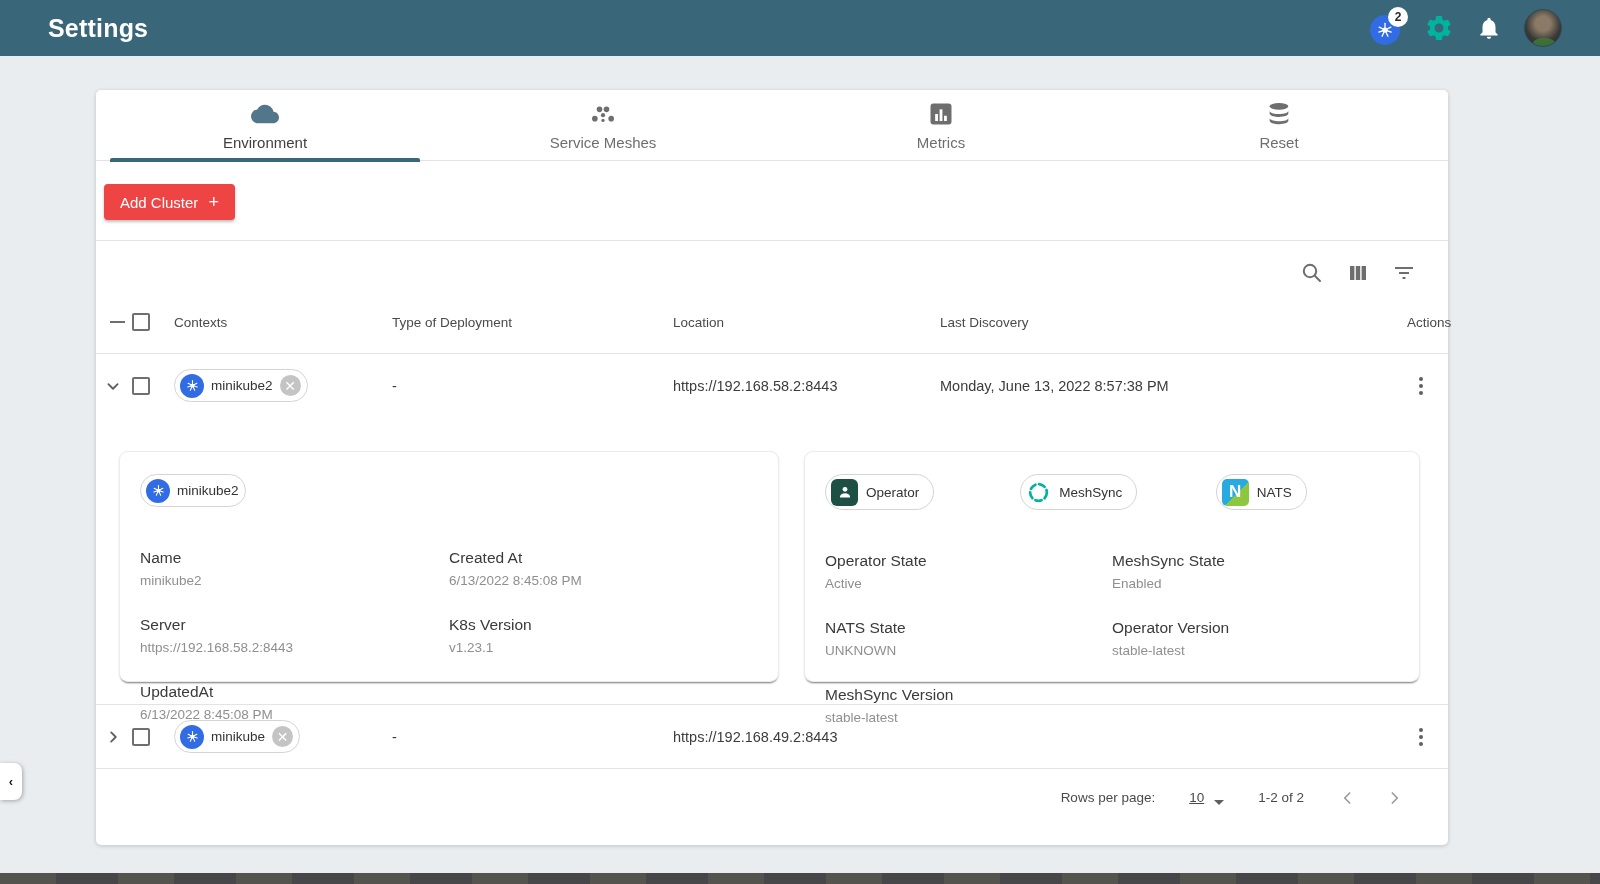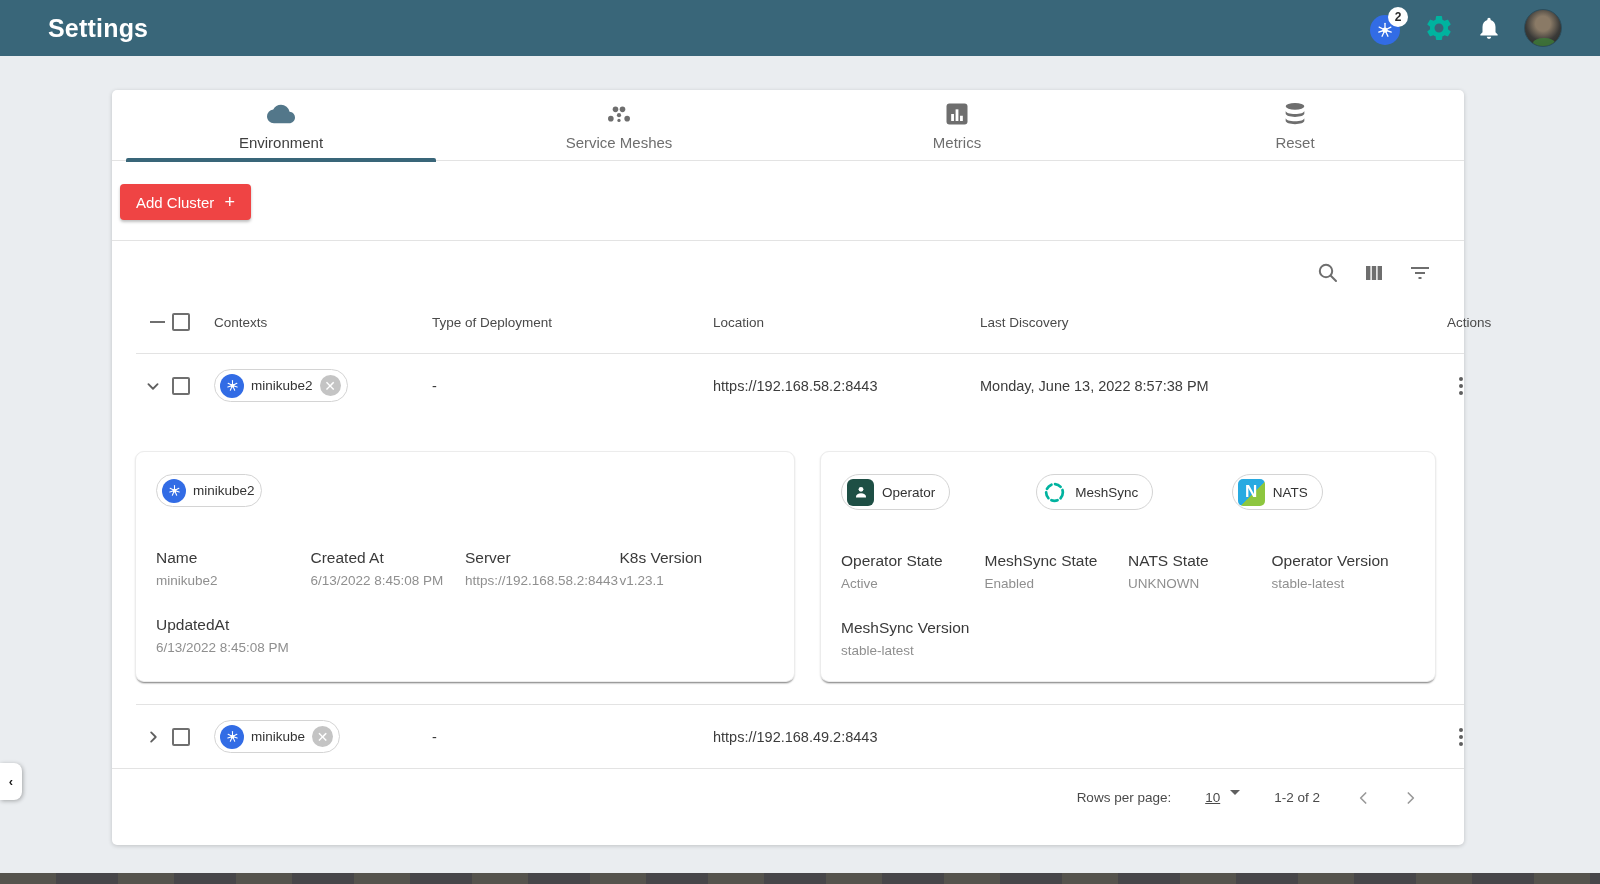--- a/index.html
+++ b/index.html
@@ -27,21 +27,21 @@
   .avatar {
     width:38px; height:38px; border-radius:50%;
     background: radial-gradient(circle at 50% 38%, #8a7a66 0 26%, #3a3a38 60%, #23261f 100%);
     border:1px solid #2c4d5c; overflow:hidden; position:relative; cursor:pointer;
   }
   .avatar::after{ content:""; position:absolute; bottom:-2px; left:8px; width:22px; height:10px; border-radius:50%; background:#3f7d3a; opacity:.8;}
   .iconbtn { cursor:pointer; display:flex; align-items:center; justify-content:center; }
 
   
   .card {
-    position:absolute; left:112px; top:90px; width:1352px; height:755px;
+    position:absolute; left:96px; top:90px; width:1352px; height:755px;
     background:#ffffff; border-radius:5px;
     box-shadow:0 1px 4px rgba(0,0,0,.18);
   }
   
   .tabs { display:flex; height:71px; border-bottom:1px solid #e3e3e3; }
   .tab {
     flex:1; display:flex; flex-direction:column; align-items:center; justify-content:center;
     gap:6px; cursor:pointer; position:relative; color:#666;
   }
   .tab .tab-label { font-size:15px; color:#6e6e6e; }
@@ -59,21 +59,21 @@
     box-shadow:0 2px 3px rgba(0,0,0,.25);
   }
   .add-plus { font-size:18px; font-weight:400; line-height:1; }
   
   .table-toolbar { display:flex; justify-content:flex-end; gap:18px; padding:18px 30px 4px 0; }
   .table-toolbar .iconbtn { width:28px; height:28px; }
   
   .trow {
     display:grid;
     grid-template-columns:30px 42px 218px 281px 267px 355px 1fr;
-    align-items:center; padding-left:6px;margin-left:24px;
+    align-items:center; padding-left:6px;
   }
   .thead { height:62px; font-size:13.5px; color:#4a4a4a; }
   .thead .colname { font-size:13.5px; }
   .databody .trow { min-height:64px; border-top:1px solid #e3e3e3; font-size:14.5px; color:#3c3c3c; }
   .checkbox {
     width:18px; height:18px; border:2px solid #6f6f6f; border-radius:2px; background:#fff; cursor:pointer;
   }
   .minus-bar { width:15px; height:2px; background:#6f6f6f; }
   .expander { cursor:pointer; display:flex; align-items:center; }
   .chip {
@@ -92,41 +92,41 @@
   .expanded { padding:34px 0 22px 0; }
   .detail-cards { display:flex; gap:25px; padding-left:23px; }
   .dcard {
     background:#fff; border:1px solid #ececec; border-radius:9px; padding:22px 20px 30px 20px;
     box-shadow:0 1px 2px rgba(0,0,0,.12), 0 3px 2px -2px rgba(0,0,0,.45);
     height:231px;
   }
   .dcard.cluster { width:660px; }
   .dcard.operator { width:616px; }
   .chips-grid { display:grid; grid-template-columns:1fr 1fr 1fr;gap:12px; }
-  .fields-grid { display:grid; grid-template-columns:1fr 1fr 1fr 1fr; row-gap:28px; margin-top:42px; }
+  .fields-grid { display:grid; grid-template-columns:1fr 1fr; row-gap:28px; margin-top:42px; }
   .field .flabel { font-size:15.5px; color:#3a3a3a; margin-bottom:6px; }
   .field .fvalue { font-size:13.5px; color:#8f8f8f; }
   .svc-chip {
     display:inline-flex; align-items:center; gap:8px; height:36px;
     border:1px solid #d4d4d4; border-radius:18px; background:#fff; padding:0 14px 0 5px;
     font-size:13.5px; color:#333; cursor:pointer;
   }
   .op-icon { width:27px; height:27px; border-radius:6px; background:#1e4f45; display:flex; align-items:center; justify-content:center; }
   .nats-icon {
     width:27px; height:27px; border-radius:5px; overflow:hidden; position:relative;
     background:linear-gradient(135deg,#27AAE1 0 55%,#8DC63F 55% 100%);
     display:flex; align-items:center; justify-content:center;
     color:#fff; font-weight:700; font-size:17px;
   }
   
   .tfooter {
     border-top:1px solid #e3e3e3; height:58px; display:flex; align-items:center;
     justify-content:flex-end; gap:34px; padding-right:44px; font-size:13.5px; color:#4a4a4a;
   }
-  .rpp { display:flex; align-items:flex-start; gap:8px; cursor:pointer;text-decoration:underline; }
+  .rpp { display:flex; align-items:flex-end; gap:8px; cursor:pointer;text-decoration:underline; }
   .rpp-caret { width:0; height:0; border-left:5px solid transparent; border-right:5px solid transparent; border-top:5px solid #5f5f5f; margin-left:2px; }
   .page-nav { display:flex; gap:26px; }
   
   .drawer-handle {
     position:absolute; left:0; top:763px; width:22px; height:37px; background:#fff;
     border-radius:0 8px 8px 0; box-shadow:1px 1px 4px rgba(0,0,0,.3);
     display:flex; align-items:center; justify-content:center; cursor:pointer;
     font-weight:700; color:#1b1b1b; font-size:13px;
   }
   

